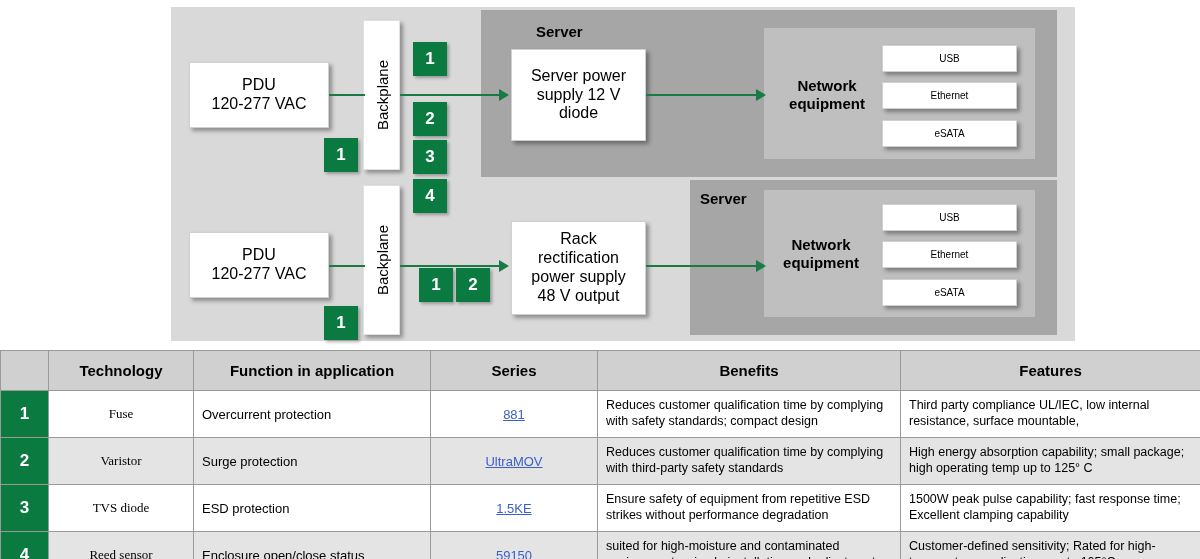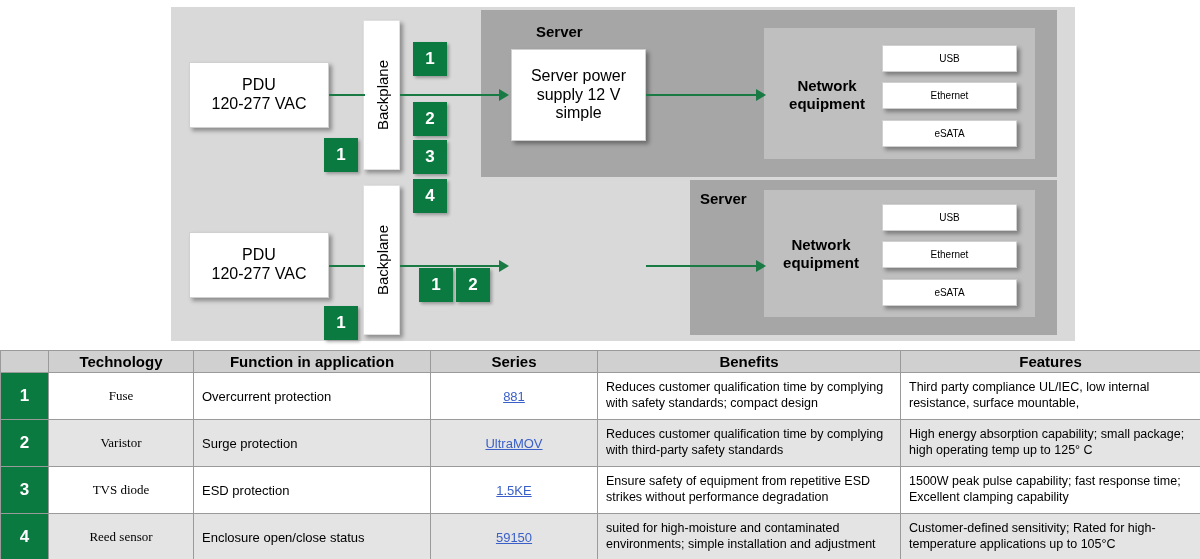--- a/index.html
+++ b/index.html
@@ -75,21 +75,21 @@
     font-size:13px;
   }
   #spec-table th,#spec-table td{
     border:1px solid #9a9a9a;
     padding:4px 8px;
     vertical-align:middle;
     box-sizing:border-box;
   }
   #spec-table thead th{
     background:#d0d0d0;color:#000;font-weight:bold;font-size:15px;
-    text-align:center;height:22px;padding:2px 4px;
+    text-align:center;height:40px;padding:2px 4px;
   }
   #spec-table tbody tr{height:47px;}
   #spec-table tbody tr.odd td{background:#ffffff;}
   #spec-table tbody tr.even td{background:#e4e4e4;}
   td.idx{
     background:#0b7a41 !important;color:#fff;font-weight:bold;
     text-align:center;font-size:17px;
   }
   td.tech{text-align:center;font-size:13px;font-family:Liberation Serif, serif;}
   td.func{text-align:left;font-size:13px;}
@@ -115,38 +115,46 @@
   </div>
 
   <div class="wbox small" style="left:866px;top:45px;width:135px;height:27px;">USB</div>
   <div class="wbox small" style="left:866px;top:82px;width:135px;height:27px;">Ethernet</div>
   <div class="wbox small" style="left:866px;top:120px;width:135px;height:27px;">eSATA</div>
 
   <div class="wbox" style="left:495px;top:49px;width:135px;height:92px;">
     <div>
       <span>Server power</span><br>
       <span>supply 12 V</span><br>
-      <span>simple</span>
+      <span>diode</span>
     </div>
   </div>
 
   <div class="server-box" style="left:674px;top:180px;width:367px;height:155px;">
     <div class="srv-title" style="left:10px;top:10px;">Server</div>
   </div>
   <div class="server-inner" style="left:748px;top:190px;width:271px;height:127px;"></div>
 
   <div class="netlabel" style="left:750px;top:236px;width:110px;">
     <span>Network</span><br>
     <span>equipment</span>
   </div>
 
   <div class="wbox small" style="left:866px;top:204px;width:135px;height:27px;">USB</div>
   <div class="wbox small" style="left:866px;top:241px;width:135px;height:27px;">Ethernet</div>
   <div class="wbox small" style="left:866px;top:279px;width:135px;height:27px;">eSATA</div>
 
+  <div class="wbox" style="left:495px;top:221px;width:135px;height:94px;">
+    <div>
+      <span>Rack</span><br>
+      <span>rectification</span><br>
+      <span>power supply</span><br>
+      <span>48 V output</span>
+    </div>
+  </div>
 
   <div class="wbox" style="left:173px;top:62px;width:140px;height:66px;">
     <div>
       <span>PDU</span><br>
       <span>120-277 VAC</span>
     </div>
   </div>
   <div class="wbox" style="left:173px;top:232px;width:140px;height:66px;">
     <div>
       <span>PDU</span><br>

